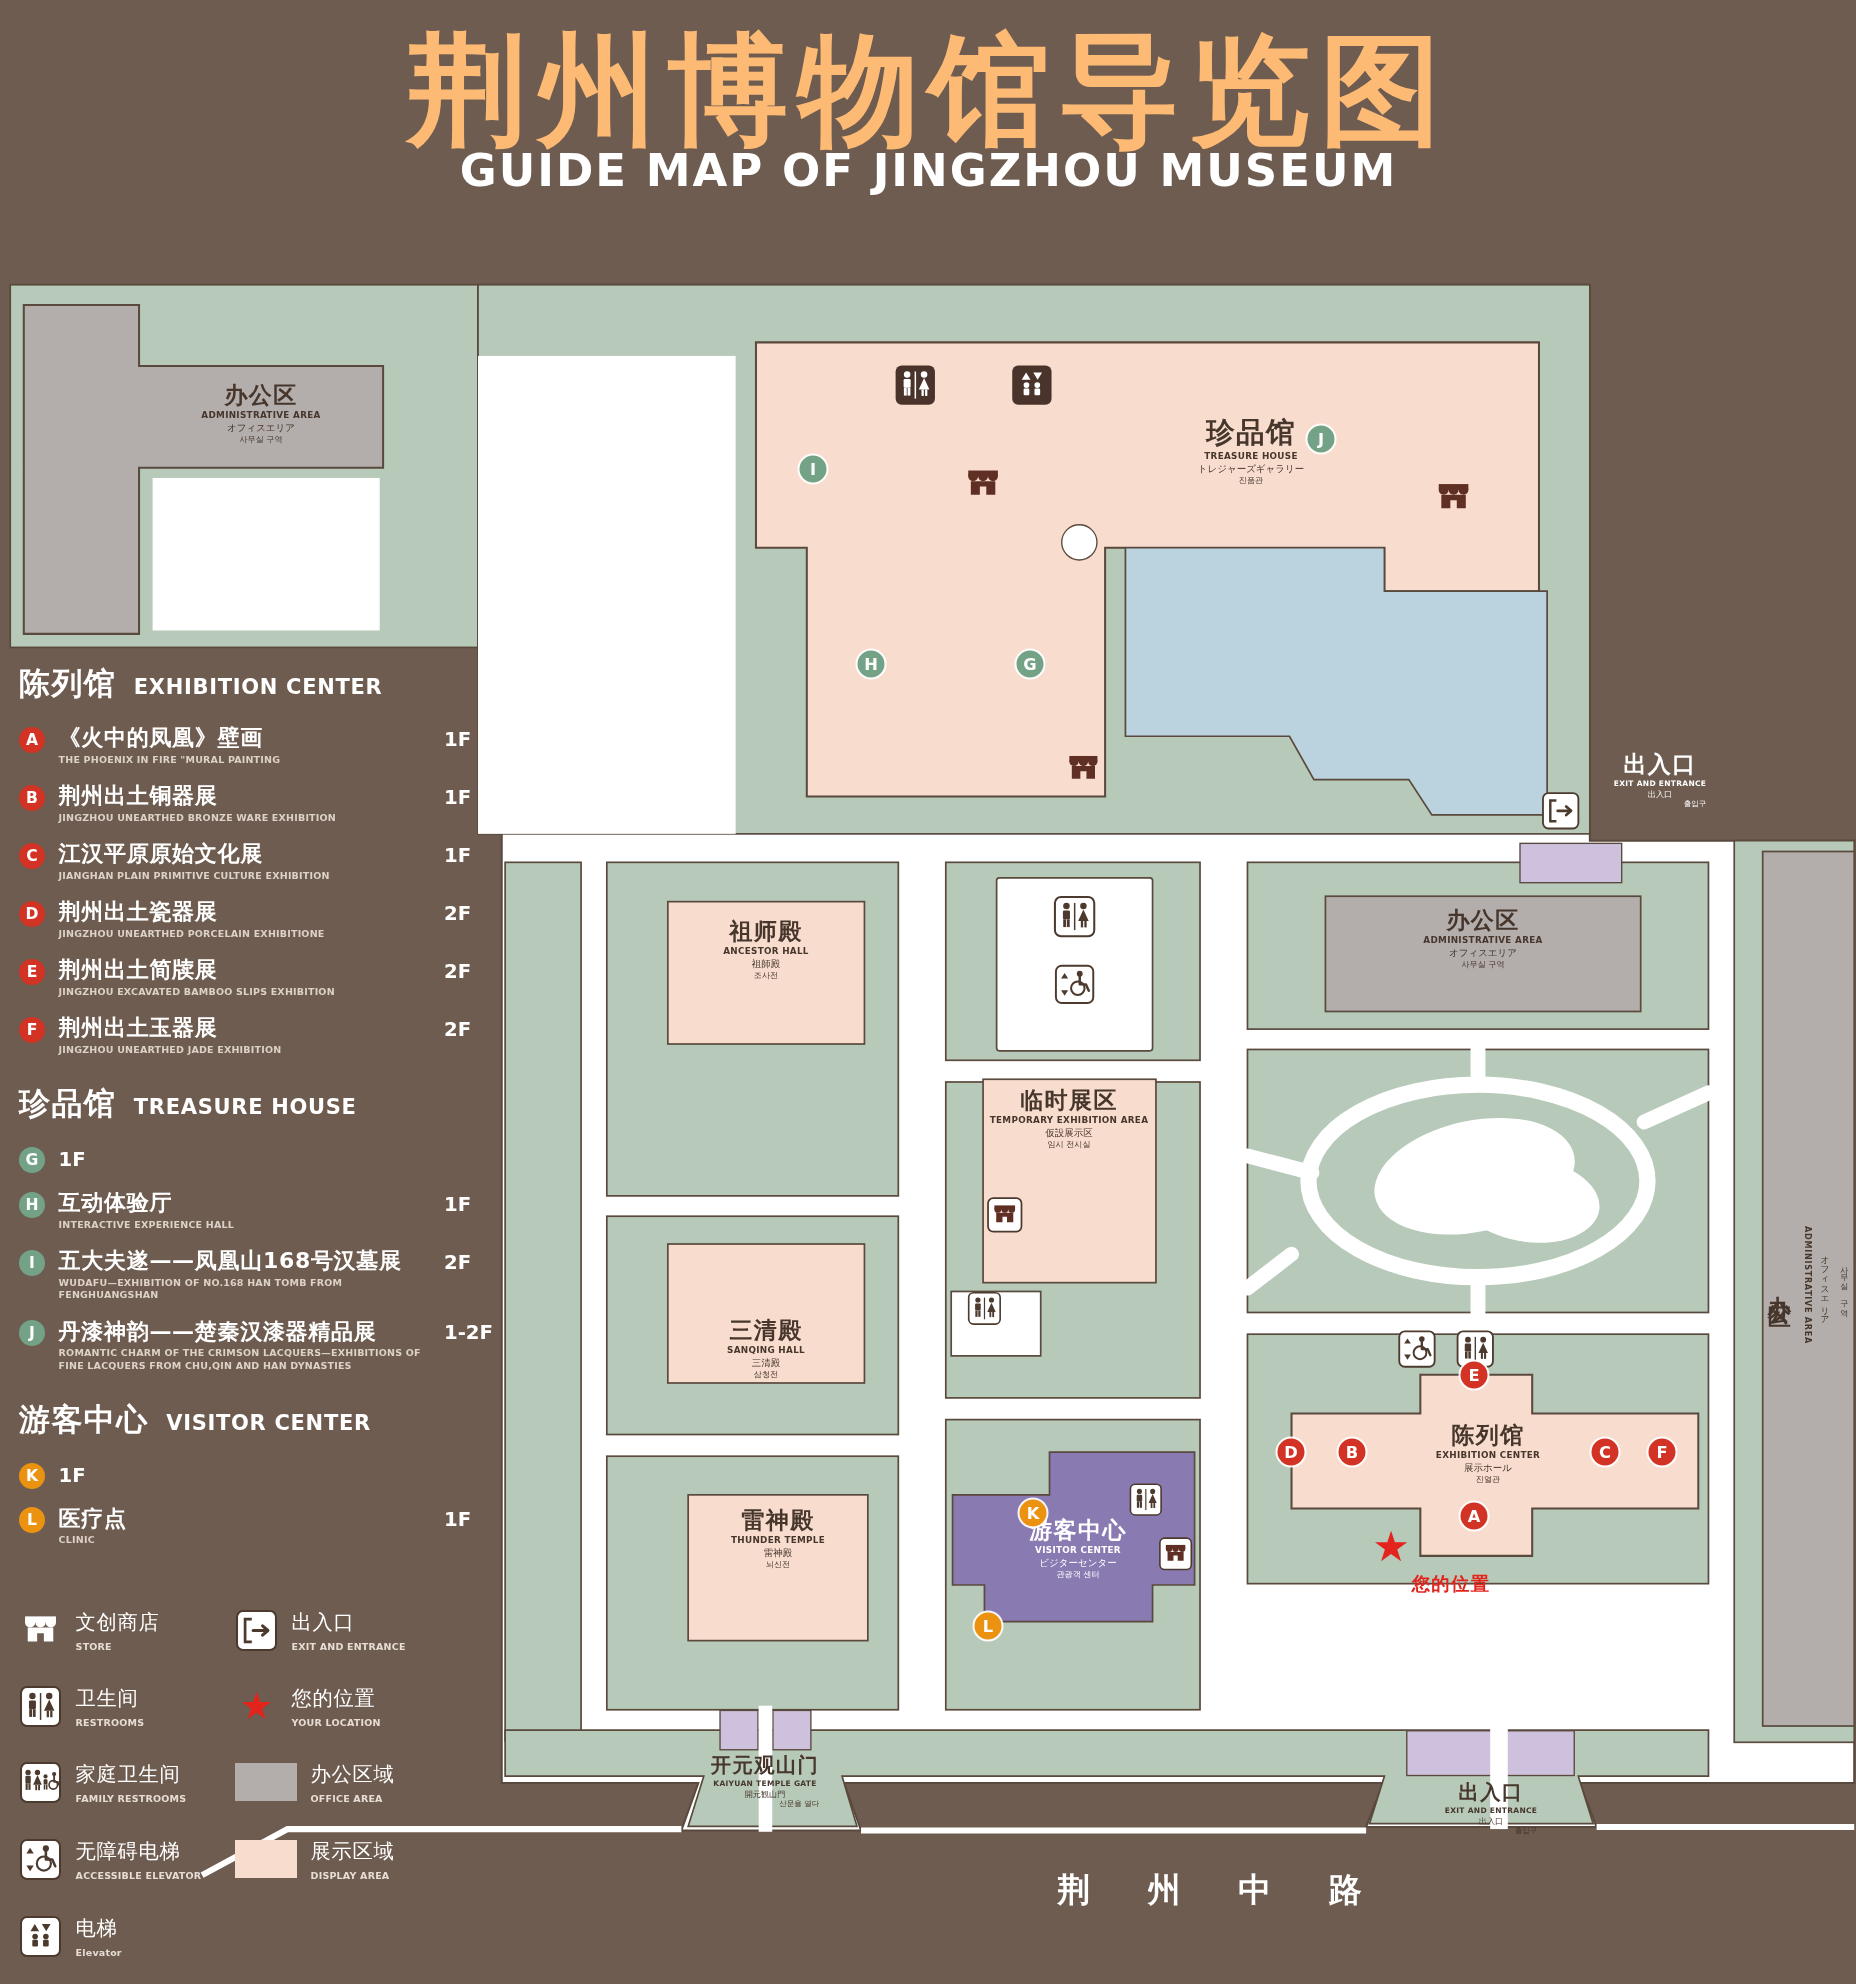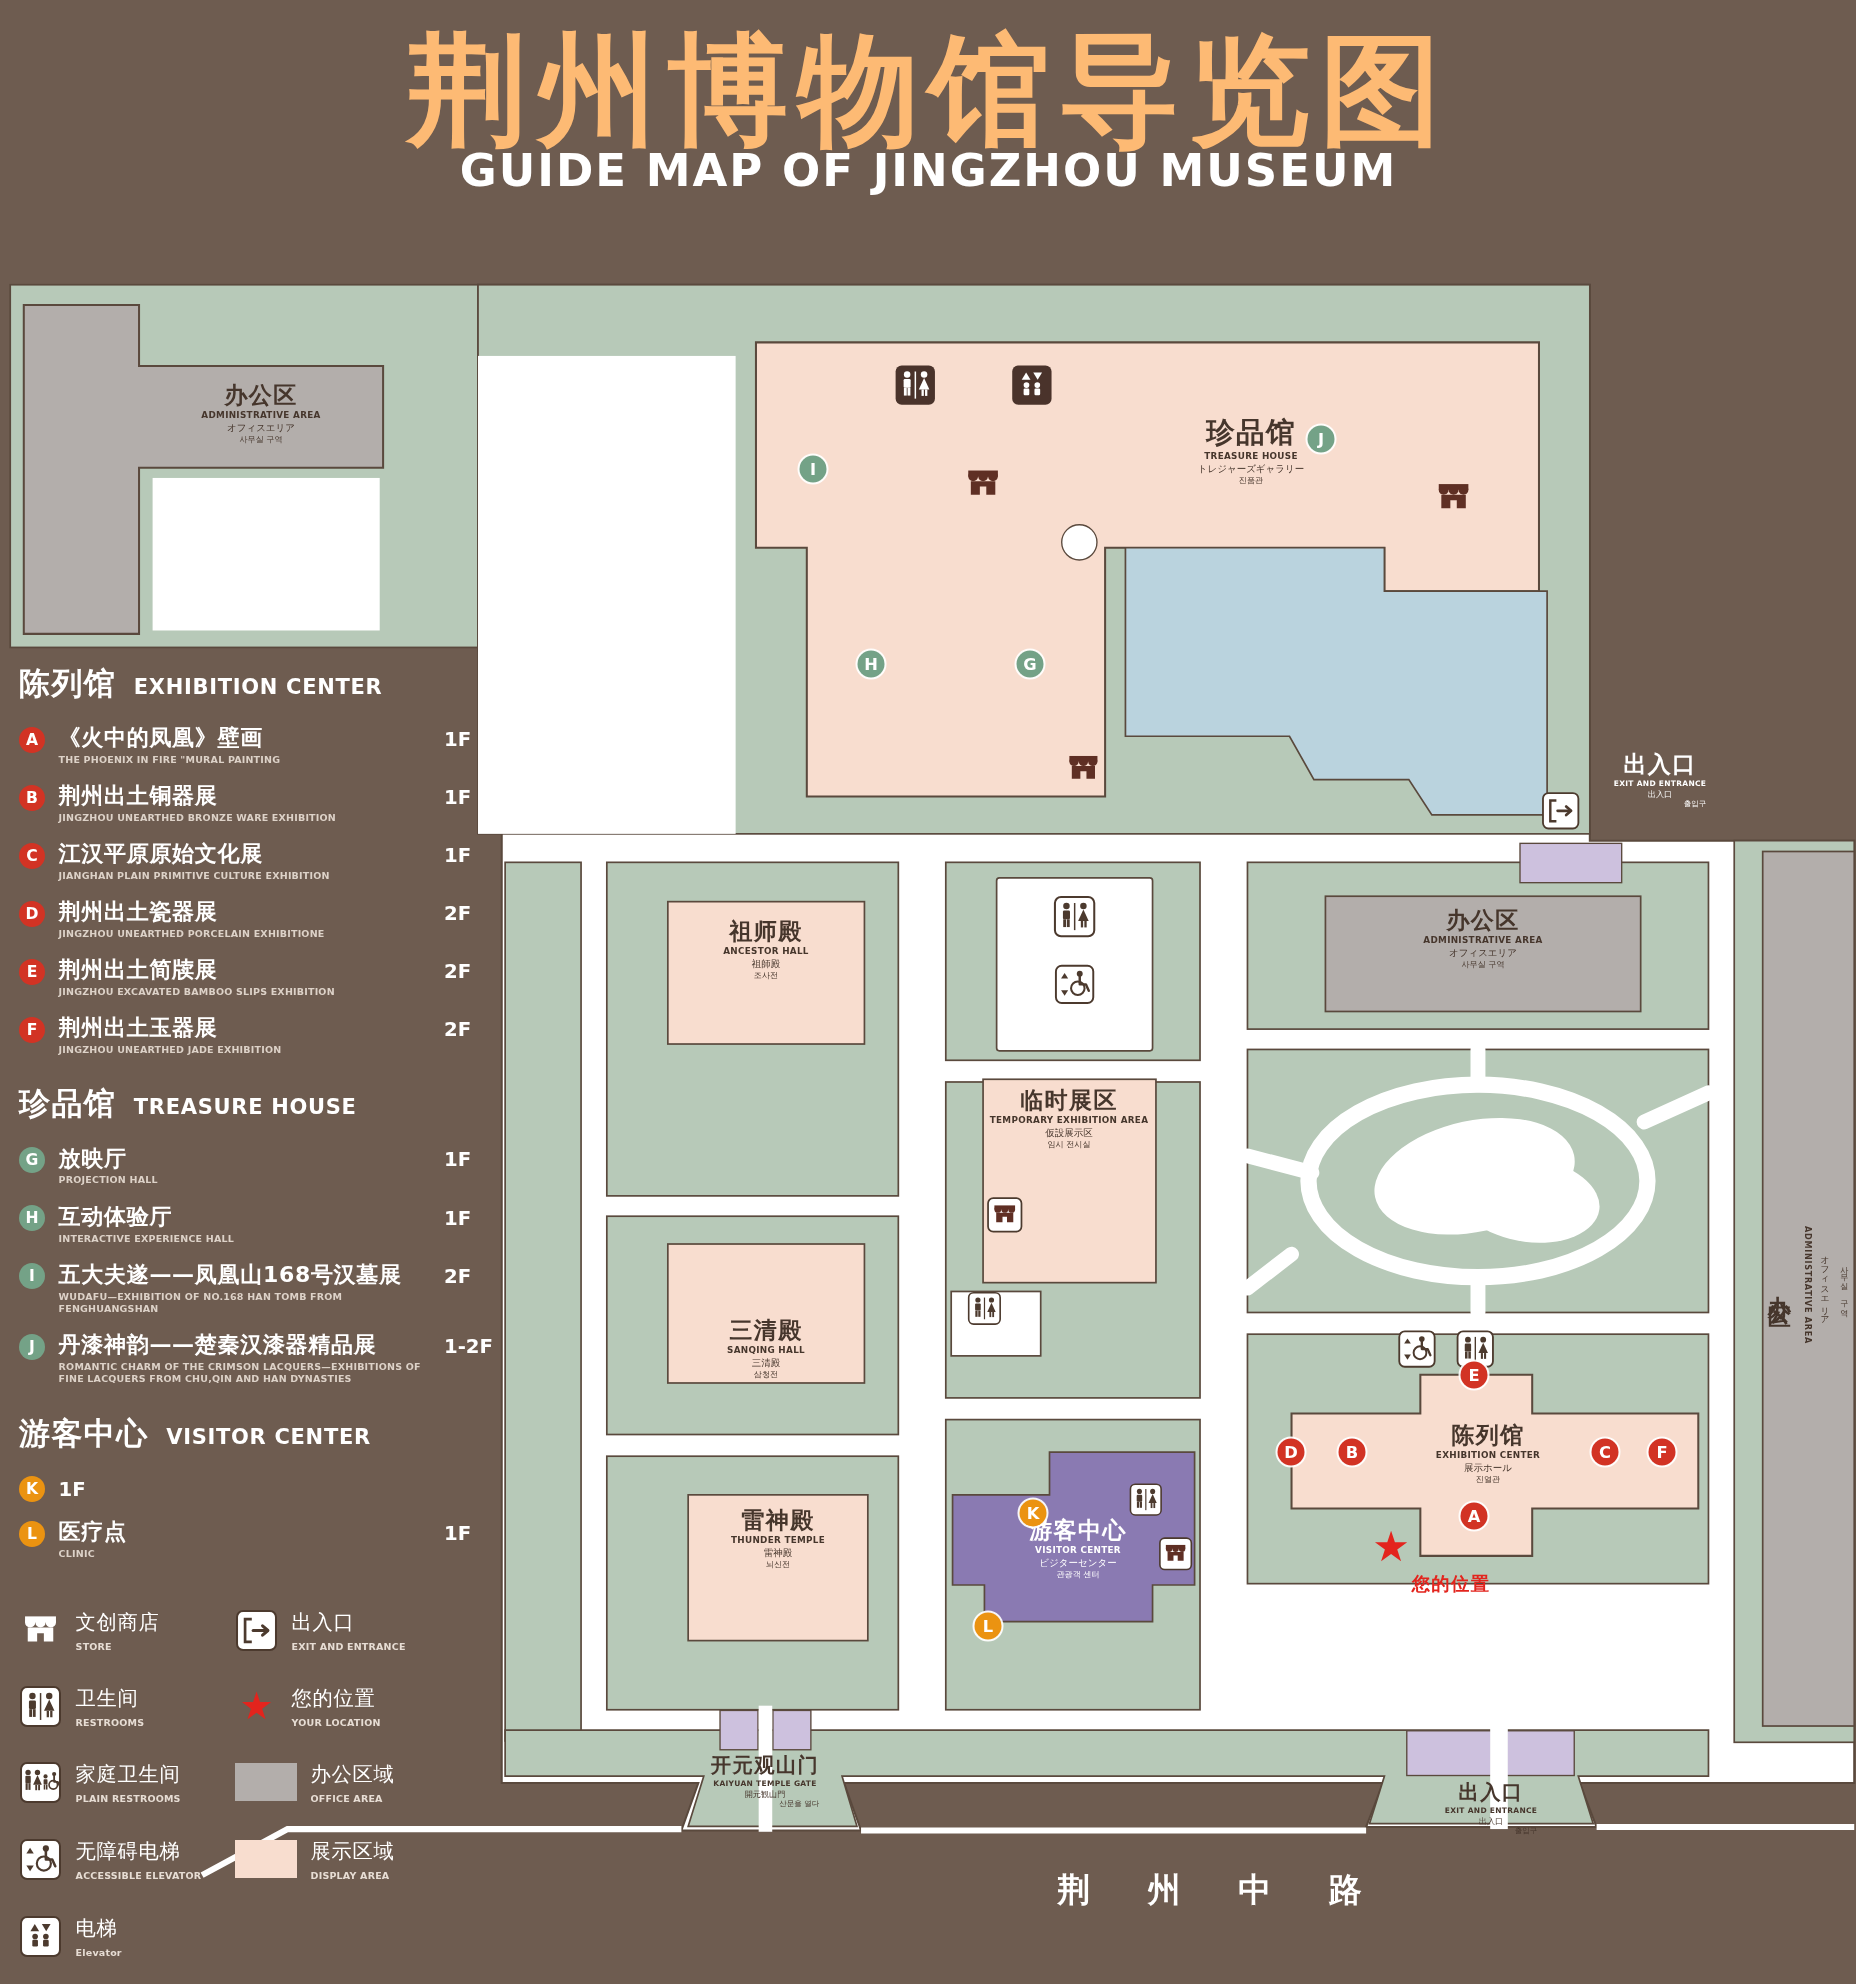--- a/index.html
+++ b/index.html
@@ -418,24 +418,20 @@
       <div class="lfloor">2F</div>
     </div>
 
     <div class="lsec">
       <span class="szh">珍品馆</span>
       <span class="sen">TREASURE HOUSE</span>
     </div>
 
     <div class="litem">
       <div class="lbadge green">G</div>
-      <div class="ltext">
-          <div class="izh">放映厅</div>
-        <div class="ien">PROJECTION HALL</div>
-        </div>
       <div class="lfloor">1F</div>
     </div>
     <div class="litem">
       <div class="lbadge green">H</div>
       <div class="ltext">
           <div class="izh">互动体验厅</div>
         <div class="ien">INTERACTIVE EXPERIENCE HALL</div>
         </div>
       <div class="lfloor">1F</div>
     </div>
@@ -514,21 +510,21 @@
            <div class="sen2">YOUR LOCATION</div>
         </div>
     </div>
 
     <div class="symitem" style="left:0;top:152px">
       <svg class="icb" viewBox="0 0 64 64">
           <use href="#ic-family"></use>
         </svg>
       <div>
           <div class="szh2">家庭卫生间</div>
-           <div class="sen2">PLAIN RESTROOMS</div>
+           <div class="sen2">FAMILY RESTROOMS</div>
         </div>
     </div>
 
     <div class="symitem" style="left:216px;top:152px">
       <div class="swatch office"></div>
       <div>
           <div class="szh2">办公区域</div>
            <div class="sen2">OFFICE AREA</div>
         </div>
     </div>

